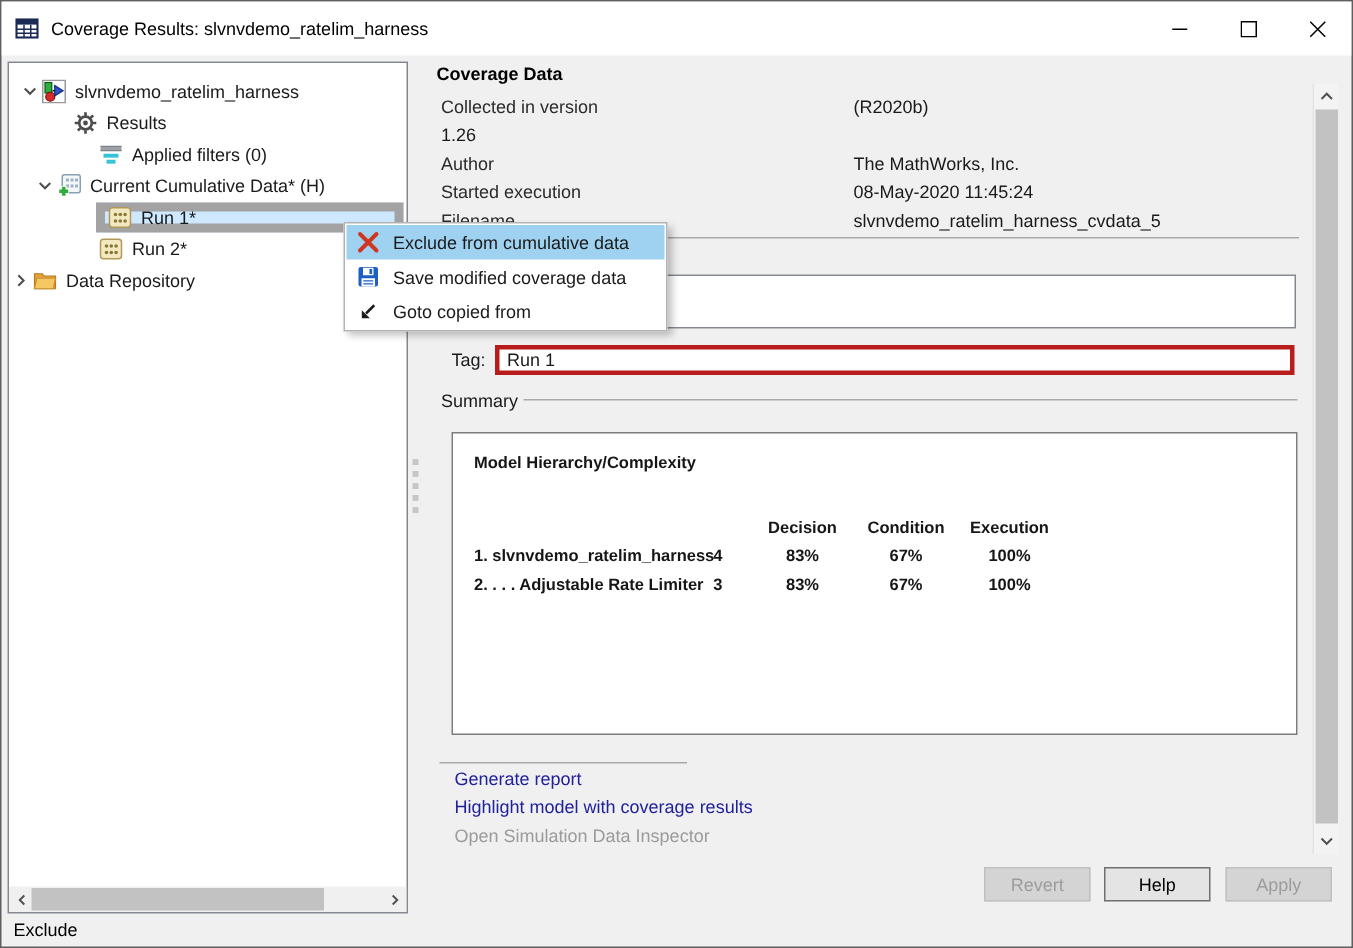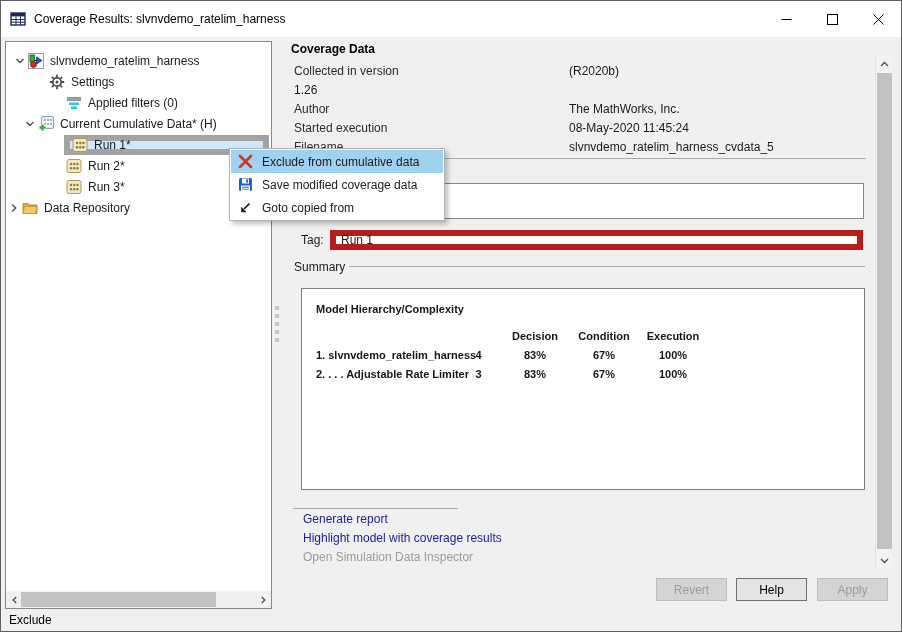--- a/index.html
+++ b/index.html
@@ -34,28 +34,28 @@
   
   .sec-title { position:absolute; left:290px; top:41px; font-weight:bold; color:#000; }
   .fields { position:absolute; left:293px; top:60px; width:575px; }
   .frow { height:19px; display:flex; align-items:center; }
   .flabel { width:275px; color:#2b2b2b; }
   .fvalue { color:#1a1a1a; white-space:nowrap; }
   .sep1 { position:absolute; left:290px; top:157px; width:575px; height:1px; background:#a9a9a9; }
   .desc-box { position:absolute; left:297px; top:182px; width:566px; height:36px; background:#fff; border:1px solid #828790; }
   .tag-label { position:absolute; left:300px; top:232px; }
   .tag-input { position:absolute; left:329px; top:229px; width:533px; height:20px; background:#fff;
-               border:6px solid #b91c1c; display:flex; align-items:center; padding-left:5px; }
+               border:3px solid #b91c1c; display:flex; align-items:center; padding-left:5px; }
   .sum-label { position:absolute; left:293px; top:259px; }
   .sum-line { position:absolute; left:348px; top:265px; width:516px; height:1px; background:#a9a9a9; }
   .sum-box { position:absolute; left:300px; top:287px; width:564px; height:202px; background:#fff;
              border:1px solid #7c7c7c; padding:14px; font-size:11px; font-weight:bold; color:#161616; }
   .sum-title { height:19px; }
   .srow { display:flex; align-items:center; height:19px; }
-  .srow.hdr { margin-top:4px; }
+  .srow.hdr { margin-top:20px; }
   .c-name { width:145px; white-space:nowrap; }
   .c-cpx  { width:35px; text-align:center; }
   .c-dec  { width:78px; text-align:center; }
   .c-cond { width:60px; text-align:center; }
   .c-exec { width:78px; text-align:center; }
   .sep2 { position:absolute; left:292px; top:507px; width:165px; height:1px; background:#a9a9a9; }
   .links { position:absolute; left:302px; top:511px; }
   .link { height:19px; color:#21219b; }
   .link.disabled { color:#9b9b9b; }
   
@@ -134,21 +134,21 @@
     <div class="trow" style="padding-left:43px">
       <span class="ticon">
         <svg width="16" height="16" viewBox="0 0 16 16">
             <g stroke="#4d4d4d" stroke-width="1.8" fill="none">
               <circle cx="8" cy="8" r="4.2"></circle>
               <path d="M8 0.8v2.4M8 12.8v2.4M0.8 8h2.4M12.8 8h2.4M2.9 2.9l1.7 1.7M11.4 11.4l1.7 1.7M13.1 2.9l-1.7 1.7M4.6 11.4l-1.7 1.7"></path>
             </g>
             <circle cx="8" cy="8" r="1.6" fill="#4d4d4d"></circle>
           </svg>
       </span>
-      <span class="tlabel">Settings</span>
+      <span class="tlabel">Results</span>
     </div>
 
     <div class="trow" style="padding-left:60px">
       <span class="ticon">
         <svg width="16" height="16" viewBox="0 0 16 16">
             <rect x="1" y="2.5" width="14" height="3" fill="#9aa0a6"></rect>
             <path d="M1 2.5h14M1 5.5h14" stroke="#6f757b" stroke-width="0.7"></path>
             <rect x="3" y="7.5" width="10" height="2.6" fill="#36c3d8"></rect>
             <rect x="5" y="11.5" width="6" height="2.6" fill="#36c3d8"></rect>
           </svg>
@@ -213,36 +213,20 @@
               <circle cx="11.4" cy="6" r="1.2"></circle>
               <circle cx="5" cy="10.3" r="1.2"></circle>
               <circle cx="8.2" cy="10.3" r="1.2"></circle>
               <circle cx="11.4" cy="10.3" r="1.2"></circle>
             </g>
           </svg>
       </span>
       <span class="tlabel">Run 2*</span>
     </div>
 
-    <div class="trow" style="padding-left:60px">
-      <span class="ticon">
-        <svg width="16" height="16" viewBox="0 0 16 16">
-            <rect x="1" y="1.5" width="14" height="13" rx="2" fill="#f3e9c0" stroke="#b2995a"></rect>
-            <g fill="#8a7838">
-              <circle cx="5" cy="6" r="1.2"></circle>
-              <circle cx="8.2" cy="6" r="1.2"></circle>
-              <circle cx="11.4" cy="6" r="1.2"></circle>
-              <circle cx="5" cy="10.3" r="1.2"></circle>
-              <circle cx="8.2" cy="10.3" r="1.2"></circle>
-              <circle cx="11.4" cy="10.3" r="1.2"></circle>
-            </g>
-          </svg>
-      </span>
-      <span class="tlabel">Run 3*</span>
-    </div>
 
     <div class="trow" style="">
       <span class="chev">
         <svg width="10" height="10" viewBox="0 0 10 10">
             <path d="M3.2 1.5 L6.7 5 L3.2 8.5" fill="none" stroke="#4f4f4f" stroke-width="1.4"></path>
           </svg>
       </span>
       <span class="ticon">
         <svg width="16" height="16" viewBox="0 0 16 16">
             <path d="M1 3.5 h5 l1.5 1.5 H15 v8.5 H1 Z" fill="#e2a33c" stroke="#b57d20" stroke-width="0.8"></path>

